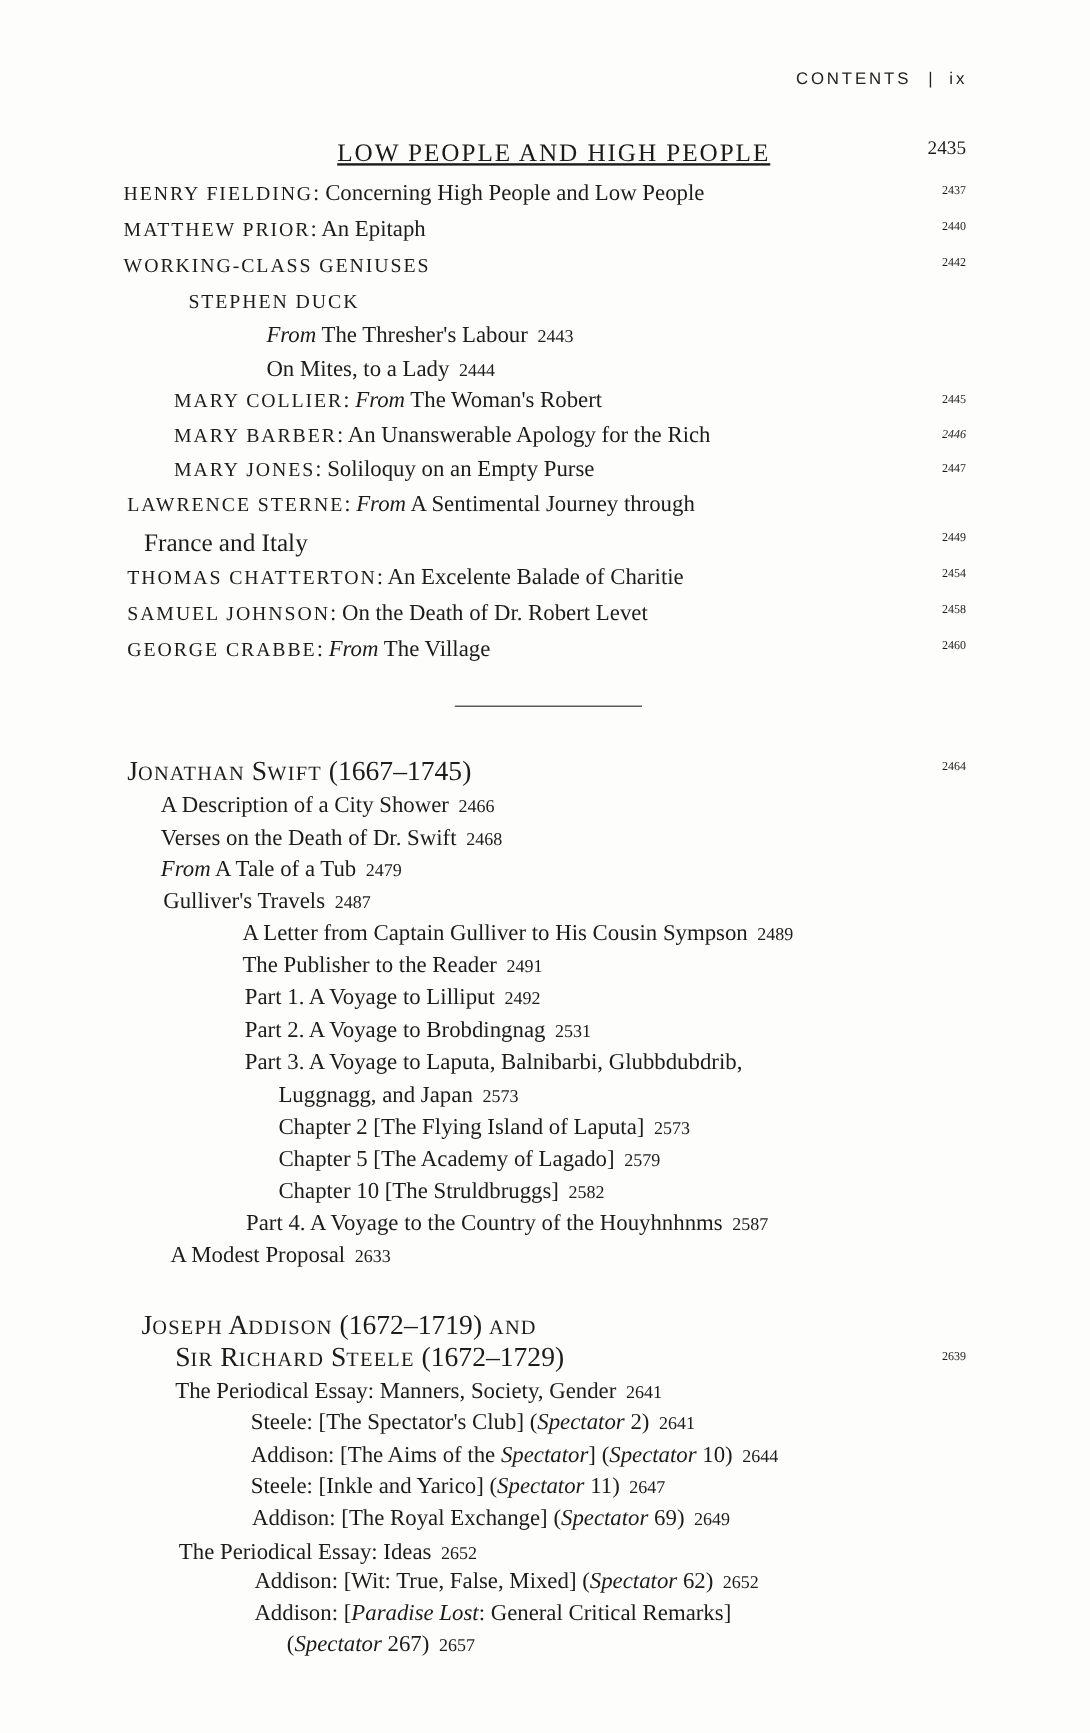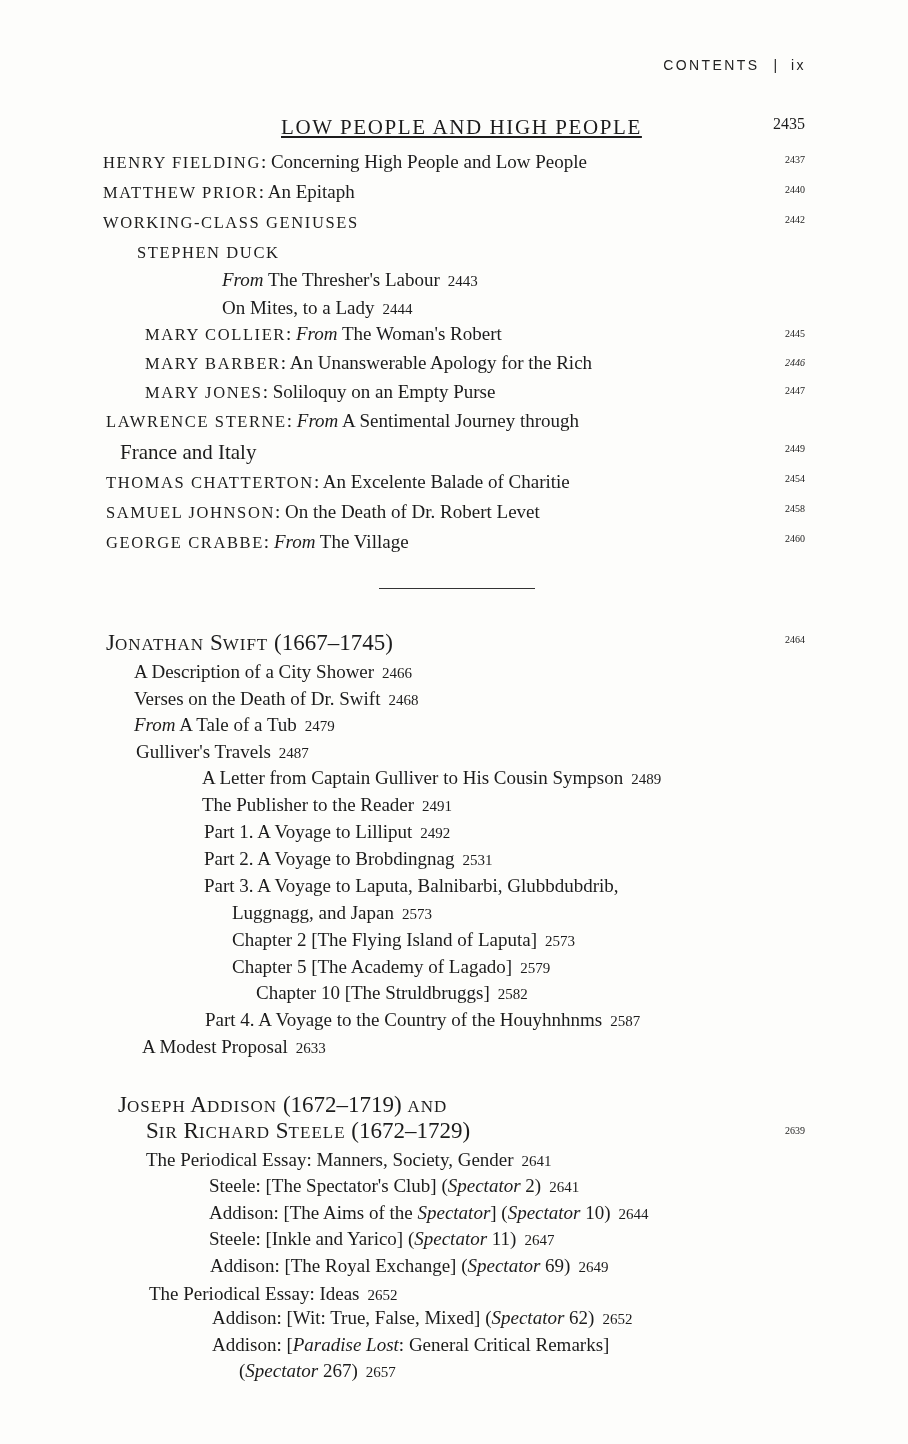--- a/index.html
+++ b/index.html
@@ -32,21 +32,21 @@
 
 <div class="abs entry" style="left:103px; top:152px;"><span class="caps">HENRY FIELDING</span>: <span>Concerning High People and Low People</span></div>
 <div class="pg" style="top:154px;">2437</div>
 
 <div class="abs entry" style="left:103px; top:182px;"><span class="caps">MATTHEW PRIOR</span>: <span>An Epitaph</span></div>
 <div class="pg" style="top:184px;">2440</div>
 
 <div class="abs entry" style="left:103px; top:212px;"><span class="caps">WORKING-CLASS GENIUSES</span></div>
 <div class="pg" style="top:214px;">2442</div>
 
-<div class="abs entry" style="left:137px; top:242px;"><span class="caps">STEPHEN DUCK</span></div>
+<div class="abs entry" style="left:157px; top:242px;"><span class="caps">STEPHEN DUCK</span></div>
 <div class="abs entry" style="left:222px; top:270px;"><i>From</i> <span>The Thresher's Labour</span><span class="num">2443</span></div>
 <div class="abs entry" style="left:222px; top:298px;"><span>On Mites, to a Lady</span><span class="num">2444</span></div>
 
 <div class="abs entry" style="left:145px; top:324px;"><span class="caps">MARY COLLIER</span>: <i>From</i> <span>The Woman's Robert</span></div>
 <div class="pg" style="top:328px;">2445</div>
 
 <div class="abs entry" style="left:145px; top:353px;"><span class="caps">MARY BARBER</span>: <span>An Unanswerable Apology for the Rich</span></div>
 <div class="pg" style="top:357px;font-style:italic;">2446</div>
 
 <div class="abs entry" style="left:145px; top:382px;"><span class="caps">MARY JONES</span>: <span>Soliloquy on an Empty Purse</span></div>
@@ -76,21 +76,21 @@
 <div class="abs entry" style="left:136px; top:742px;"><span>Gulliver's Travels</span><span class="num">2487</span></div>
 
 <div class="abs entry" style="left:202px; top:768px;"><span>A Letter from Captain Gulliver to His Cousin Sympson</span><span class="num">2489</span></div>
 <div class="abs entry" style="left:202px; top:795px;"><span>The Publisher to the Reader</span><span class="num">2491</span></div>
 <div class="abs entry" style="left:204px; top:822px;"><span>Part 1. A Voyage to Lilliput</span><span class="num">2492</span></div>
 <div class="abs entry" style="left:204px; top:849px;"><span>Part 2. A Voyage to Brobdingnag</span><span class="num">2531</span></div>
 <div class="abs entry" style="left:204px; top:876px;"><span>Part 3. A Voyage to Laputa, Balnibarbi, Glubbdubdrib,</span></div>
 <div class="abs entry" style="left:232px; top:903px;"><span>Luggnagg, and Japan</span><span class="num">2573</span></div>
 <div class="abs entry" style="left:232px; top:930px;"><span>Chapter 2 [The Flying Island of Laputa]</span><span class="num">2573</span></div>
 <div class="abs entry" style="left:232px; top:957px;"><span>Chapter 5 [The Academy of Lagado]</span><span class="num">2579</span></div>
-<div class="abs entry" style="left:232px; top:983px;margin-left:24px;"><span>Chapter 10 [The Struldbruggs]</span><span class="num">2582</span></div>
+<div class="abs entry" style="left:232px; top:983px;"><span>Chapter 10 [The Struldbruggs]</span><span class="num">2582</span></div>
 <div class="abs entry" style="left:205px; top:1010px;"><span>Part 4. A Voyage to the Country of the Houyhnhnms</span><span class="num">2587</span></div>
 <div class="abs entry" style="left:142px; top:1037px;"><span>A Modest Proposal</span><span class="num">2633</span></div>
 
 <div class="abs big" style="left:118px; top:1092px;"><span>J</span><span class="sm">OSEPH</span> <span>A</span><span class="sm">DDISON</span> <span>(1672–1719)</span> <span class="sm">AND</span></div>
 <div class="abs big" style="left:146px; top:1118px;"><span>S</span><span class="sm">IR</span> <span>R</span><span class="sm">ICHARD</span> <span>S</span><span class="sm">TEELE</span> <span>(1672–1729)</span></div>
 <div class="pg" style="top:1125px;">2639</div>
 
 <div class="abs entry" style="left:146px; top:1150px;"><span>The Periodical Essay: Manners, Society, Gender</span><span class="num">2641</span></div>
 <div class="abs entry" style="left:209px; top:1176px;"><span>Steele: [The Spectator's Club] (</span><i>Spectator</i><span> 2)</span><span class="num">2641</span></div>
 <div class="abs entry" style="left:209px; top:1203px;"><span>Addison: [The Aims of the </span><i>Spectator</i><span>] (</span><i>Spectator</i><span> 10)</span><span class="num">2644</span></div>

